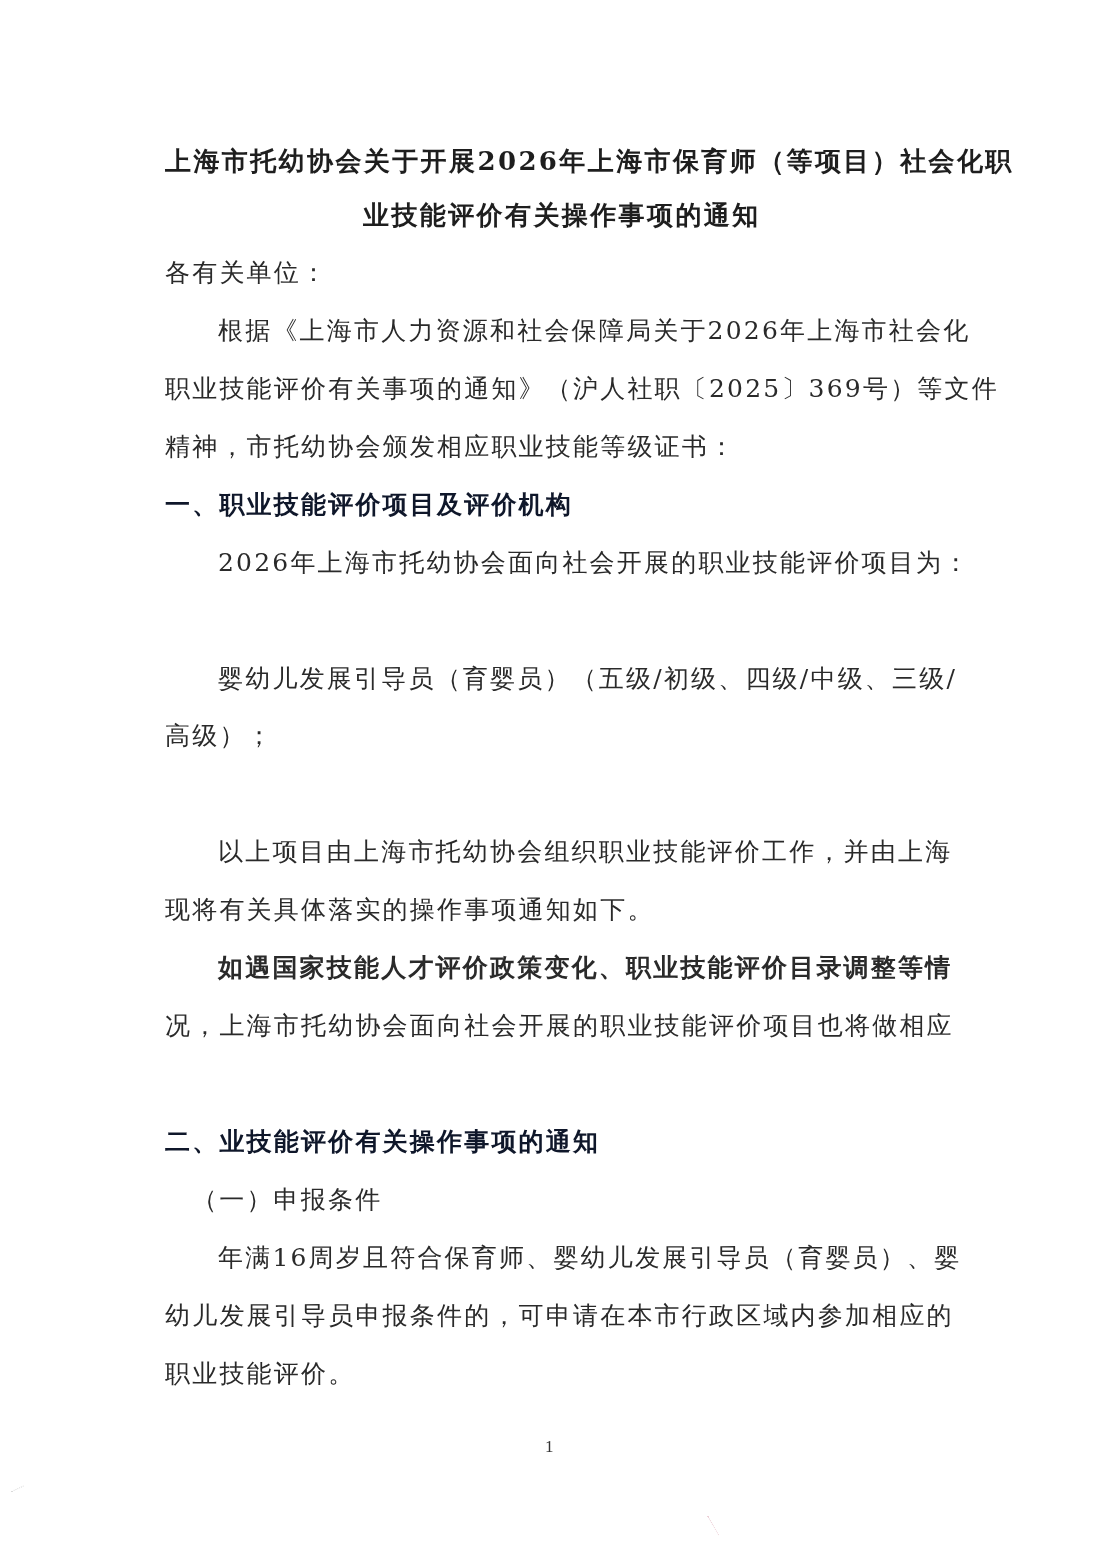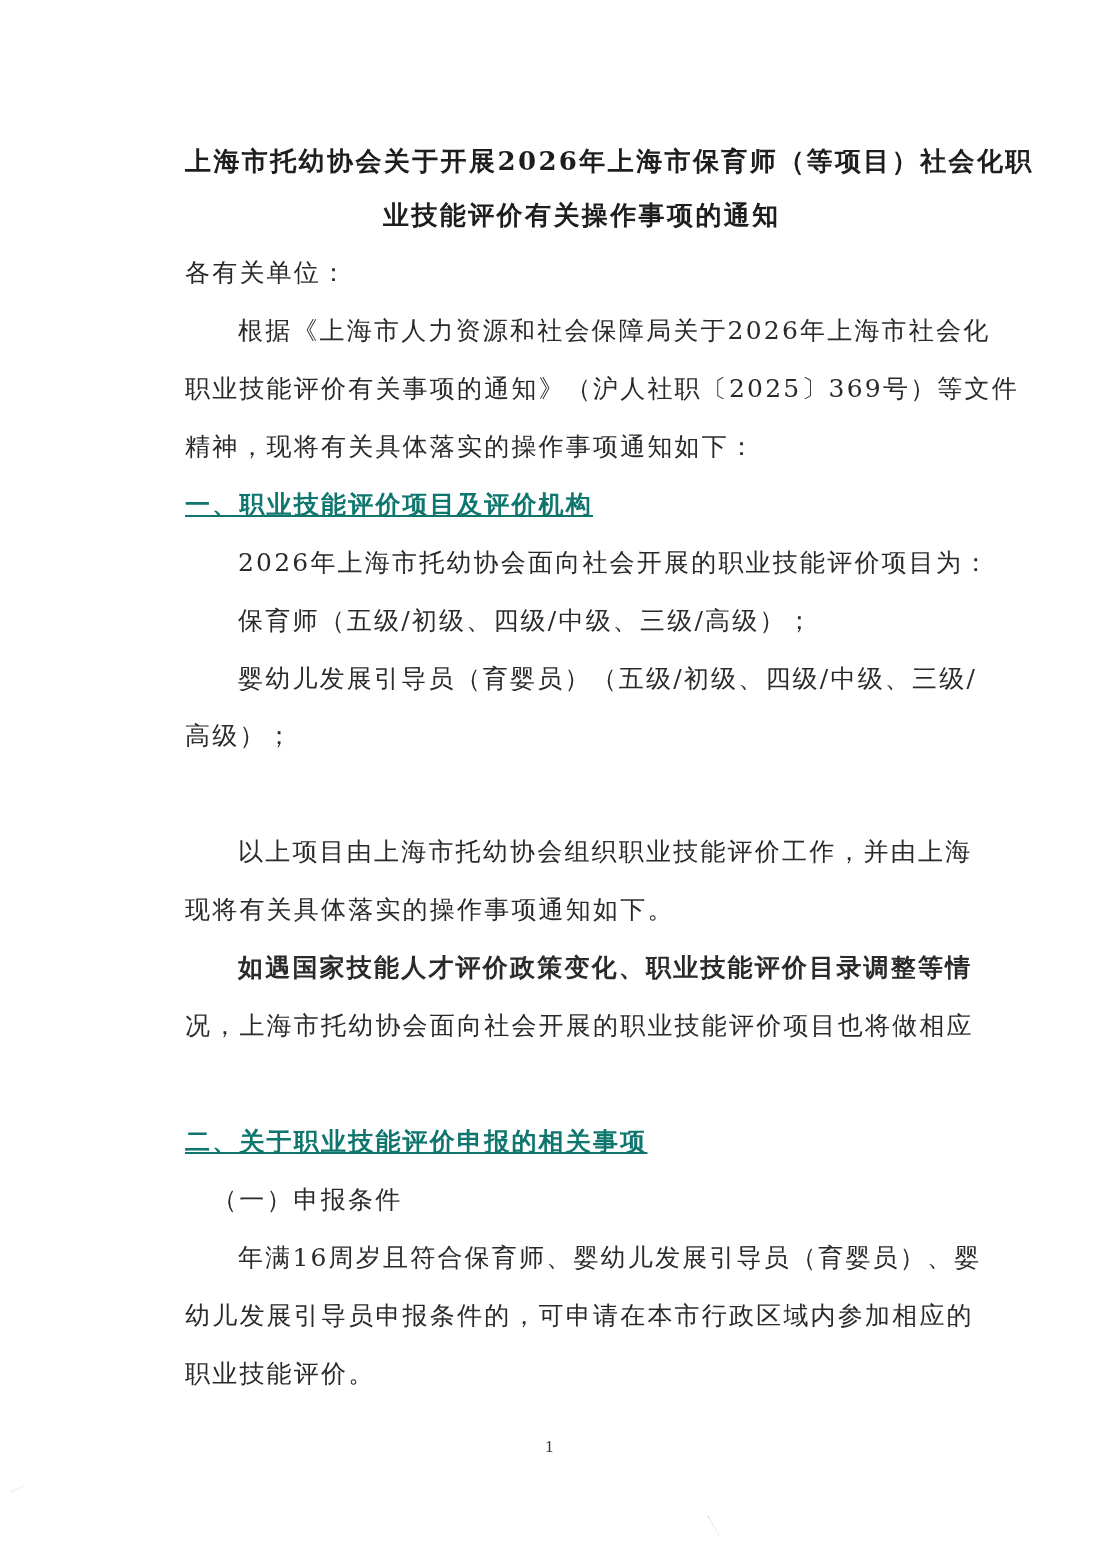--- a/index.html
+++ b/index.html
@@ -22,32 +22,30 @@
       height: 1559px;
       background: #ffffff;
     }
     .line {
       position: absolute;
       white-space: nowrap;
       font-size: 25px;
       line-height: 30px;
       letter-spacing: 2.2px;
       color: #2a2a2a;
-      margin-left: 20px;
     }
     .title {
       font-size: 26px;
       letter-spacing: 2.4px;
       font-weight: bold;
       color: #1e1e1e;
     }
     .heading {
       font-weight: bold;
-      color: #0f766e;
-      text-decoration: underline;
+      color: #0f172a;
     }
     .page-number {
       position: absolute;
       left: 545px;
       top: 1437px;
       font-family: "Liberation Serif", serif;
       font-size: 17px;
       color: #333;
     }
     .smudge {
@@ -70,34 +68,33 @@
 
 <div class="page">
 
   <div class="line title" style="left:165px; top:146px;">上海市托幼协会关于开展2026年上海市保育师（等项目）社会化职</div>
   <div class="line title" style="left:363px; top:200px;">业技能评价有关操作事项的通知</div>
 
   <div class="line" style="left:165px; top:258px;">各有关单位：</div>
 
   <div class="line" style="left:218px; top:316px;">根据《上海市人力资源和社会保障局关于2026年上海市社会化</div>
   <div class="line" style="left:165px; top:374px;">职业技能评价有关事项的通知》（沪人社职〔2025〕369号）等文件</div>
-  <div class="line" style="left:165px; top:432px;">精神，现将有关具体落实的操作事项通知如下：</div>
+  <div class="line" style="left:165px; top:432px;">精神，市托幼协会颁发相应职业技能等级证书：</div>
 
   <div class="line heading" style="left:165px; top:490px;">一、职业技能评价项目及评价机构</div>
 
   <div class="line" style="left:218px; top:548px;">2026年上海市托幼协会面向社会开展的职业技能评价项目为：</div>
-  <div class="line" style="left:218px; top:606px;">保育师（五级/初级、四级/中级、三级/高级）；</div>
   <div class="line" style="left:218px; top:664px;">婴幼儿发展引导员（育婴员）（五级/初级、四级/中级、三级/</div>
   <div class="line" style="left:165px; top:721px;">高级）；</div>
   <div class="line" style="left:218px; top:837px;">以上项目由上海市托幼协会组织职业技能评价工作，并由上海</div>
   <div class="line" style="left:165px; top:895px;">现将有关具体落实的操作事项通知如下。</div>
   <div class="line" style="left:218px; top:953px;font-weight:bold;">如遇国家技能人才评价政策变化、职业技能评价目录调整等情</div>
   <div class="line" style="left:165px; top:1011px;">况，上海市托幼协会面向社会开展的职业技能评价项目也将做相应</div>
 
-  <div class="line heading" style="left:165px; top:1127px;">二、关于职业技能评价申报的相关事项</div>
+  <div class="line heading" style="left:165px; top:1127px;">二、业技能评价有关操作事项的通知</div>
   <div class="line" style="left:192px; top:1185px;">（一）申报条件</div>
 
   <div class="line" style="left:218px; top:1243px;text-align:right;">年满16周岁且符合保育师、婴幼儿发展引导员（育婴员）、婴</div>
   <div class="line" style="left:165px; top:1301px;">幼儿发展引导员申报条件的，可申请在本市行政区域内参加相应的</div>
   <div class="line" style="left:165px; top:1359px;">职业技能评价。</div>
 
   <div class="page-number">1</div>
 
   <div class="smudge" style="left:712px; top:1512px;"></div>
   <div class="speck" style="left:12px; top:1488px;"></div>

